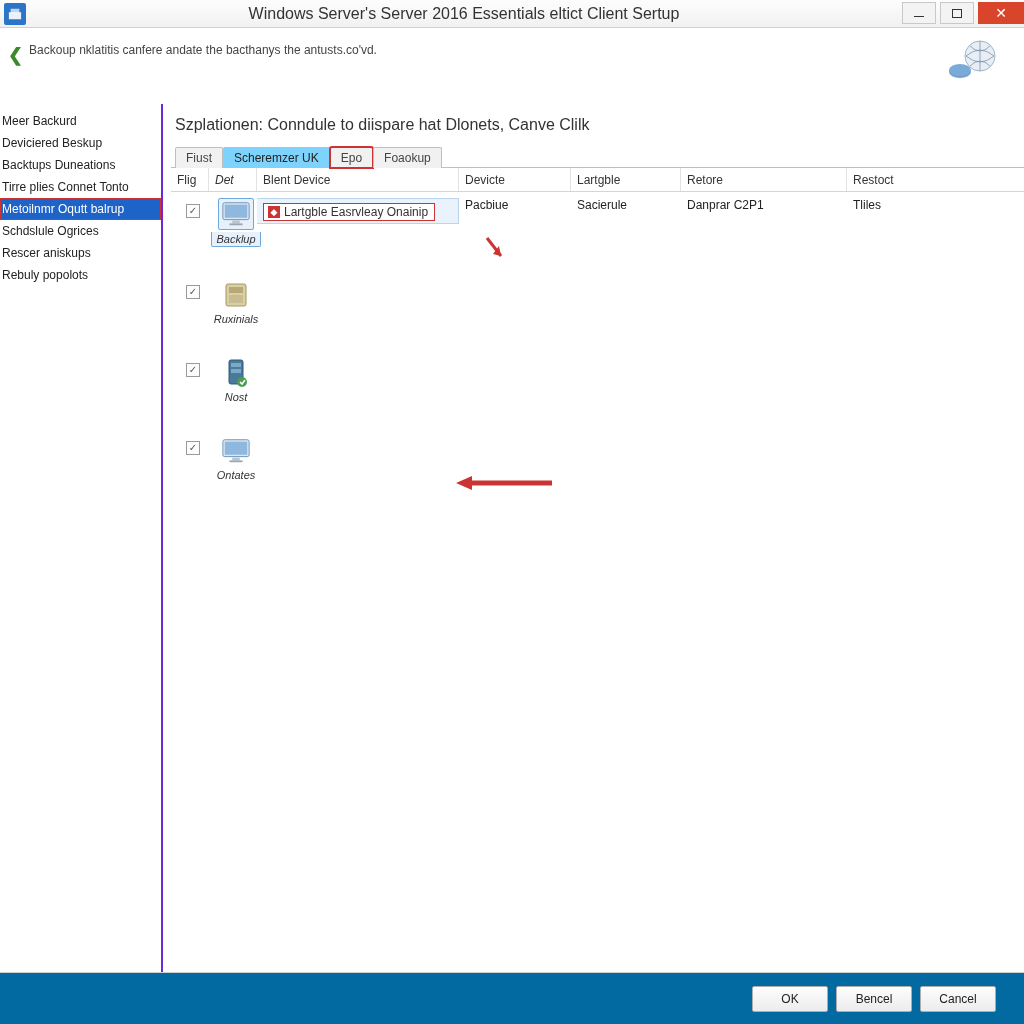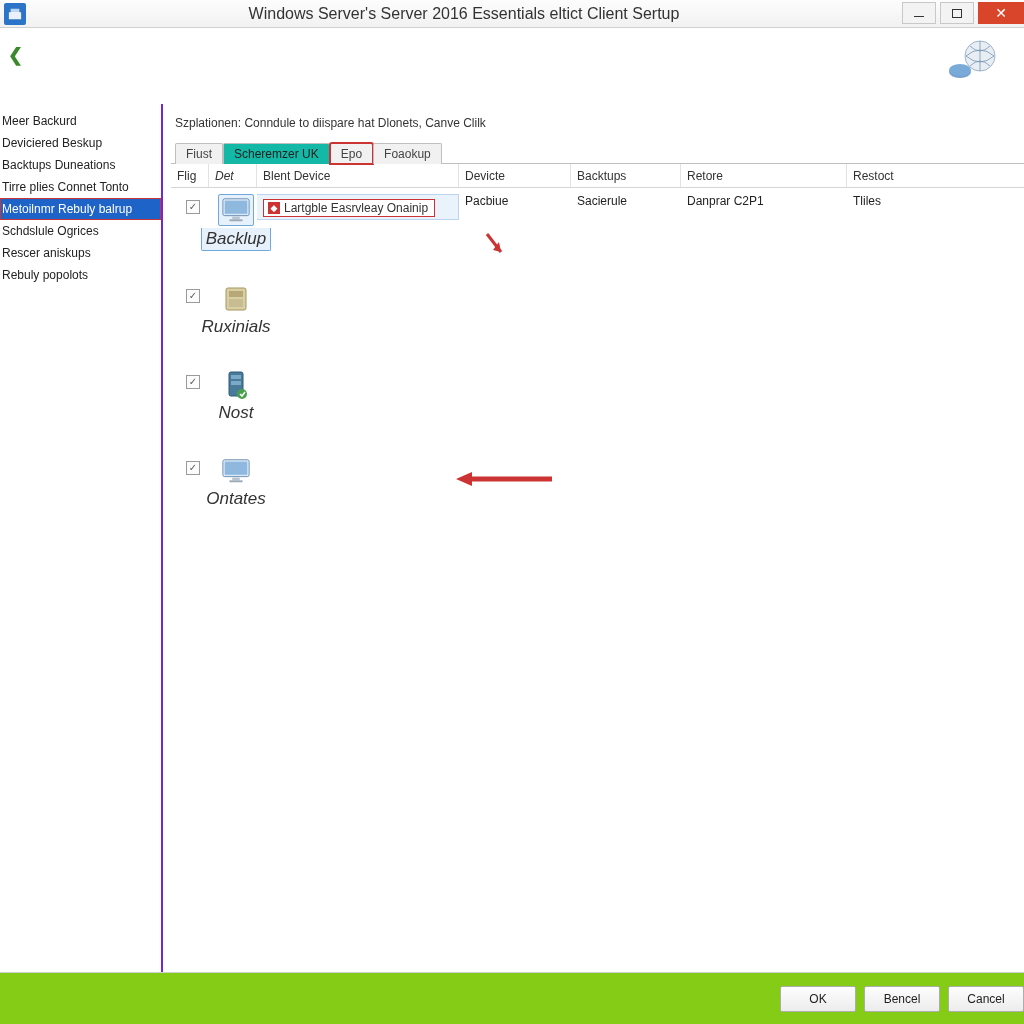--- a/index.html
+++ b/index.html
@@ -30,56 +30,56 @@
 
 .main { flex:1; display:flex; min-height:0; }
 
 
 .sidebar { width:163px; border-right: 2px solid #6d28d9; padding-top:6px; background:#fff;}
 .sidebar .item { padding: 4px 6px 4px 2px; font-size: 12px; color:#222; cursor:default; white-space:nowrap; overflow:hidden; }
 .sidebar .item.selected { background:#1e63c7; color:#fff; border:1px solid #c33; padding-left:1px; padding-top:3px; padding-bottom:3px;}
 
 
 .content { flex:1; display:flex; flex-direction:column; padding-left:8px; position:relative;}
-.explain { font-size:12px; color:#333; padding:12px 4px 8px 4px; }
+.explain { font-size:16px; color:#333; padding:12px 4px 8px 4px; }
 
 
 .tabrow { display:flex; align-items:flex-end; border-bottom:1px solid #bfbfbf; height:26px; padding-left:4px;}
 .tab { padding: 3px 10px; border:1px solid #bfbfbf; border-bottom:none; background:#f1f1f1; margin-right:0px; font-size:12px; color:#444; border-top-left-radius:2px; border-top-right-radius:2px; position:relative; top:1px;}
-.tab.active { background:#14b8a6; font-weight:normal; color:#222;}
+.tab.active { background:#7dd3fc; font-weight:normal; color:#222;}
 .tab.marked { outline:2px solid #c33; outline-offset:-1px; }
 
 
 .cols { display:flex; border-bottom:1px solid #d5d5d5; height:24px; align-items:center; font-size:12px; color:#333; }
 .col { padding-left:6px; border-right:1px solid #e2e2e2; height:100%; display:flex; align-items:center; }
 .c-flag{width:38px;} .c-det{width:48px;font-style:italic;} .c-dev{width:202px;} .c-device{width:112px;} .c-req{width:110px;} .c-retore{width:166px;} .c-rest{flex:1; border-right:none;}
 
 
 .list { flex:1; overflow:auto; background:#fff; position:relative;}
 .row { display:flex; align-items:flex-start; padding-top:6px;}
 .cell { padding-left:6px; font-size:12px; color:#222;}
 .cell.c-flag{display:flex; justify-content:center; padding-top:6px;}
 .cell.c-det{display:flex; flex-direction:column; align-items:center;}
 .chk { width:14px; height:14px; border:1px solid #9a9a9a; background:#fcfcfc; display:flex; align-items:center; justify-content:center;}
 .chk .tick{ font-size:10px; color:#5a5a5a; line-height:10px;}
 .devicon { width:36px; height:32px; margin-bottom:2px; display:flex; align-items:center; justify-content:center;}
-.devlabel { font-size:17px; color:#333; text-align:center;}
+.devlabel { font-size:11px; color:#333; text-align:center;}
 .devicon.selected { border:1px solid #6fa8dc; background:#e7f1fb; border-radius:2px; padding:2px;}
 .devlabel.selected { background:#e7f1fb; border:1px solid #6fa8dc; border-top:none; padding:1px 4px; border-radius:0 0 2px 2px;}
 .inline-tag { display:inline-flex; align-items:center; border:1px solid #c33; padding:1px 6px 1px 4px; font-size:12px; color:#333; background:#fff; height:18px; margin-top:2px;}
 .inline-tag .redico{ width:12px; height:12px; background:#c33; margin-right:4px; display:flex; align-items:center; justify-content:center;}
 .inline-tag .redico span{color:#fff; font-size:9px; line-height:9px;}
 .row.sel .cell.c-dev { background:#eaf2fc; border:1px solid #bcd4ef; border-left:none; padding-top:2px; padding-bottom:2px;}
 
 
 .arrow-down { position:absolute; left:310px; top:44px; pointer-events:none;}
 .arrow-right { position:absolute; left:283px; top:282px; pointer-events:none;}
 
 
-.footer { height:52px; border-top:1px solid #cfcfcf; display:flex; align-items:center; justify-content:flex-end; padding-right:0; gap:8px; background:#84cc16;}
+.footer { height:52px; border-top:1px solid #cfcfcf; display:flex; align-items:center; justify-content:flex-end; padding-right:28px; gap:8px; background:#0369a1;}
 .btn { min-width:76px; height:26px; border:1px solid #adadad; background:linear-gradient(#fdfdfd,#ececec); font-size:12px; color:#222; display:flex; align-items:center; justify-content:center; border-radius:2px;}
 
 
 .ico-monitor{width:30px;height:28px;}
 .ico-drive{width:28px;height:30px;}
 .ico-server{width:26px;height:30px;}
 </style>
 </head>
 <body>
 
@@ -100,60 +100,61 @@
       </div>
     <div class="winbtn winclose">
         <div class="winclose-x">✕</div>
       </div>
   </div>
 </div>
 
 <div class="header">
   <div class="chev">❮</div>
   <div class="htext">
+    <div class="sub">Backoup nklatitis canfere andate the bacthanys the antusts.co'vd.</div>
   </div>
   <div class="globe">
     <svg viewBox="0 0 54 44">
       <circle cx="34" cy="18" r="15" fill="#e8eef4" stroke="#9fb4c8" stroke-width="1"></circle>
       <path d="M20 18 Q34 6 48 18 M20 18 Q34 30 48 18 M34 3 L34 33 M24 8 Q34 18 44 8 M24 28 Q34 18 44 28" stroke="#7a95b0" stroke-width="0.8" fill="none"></path>
       <ellipse cx="14" cy="34" rx="11" ry="6" fill="#5a8fc7" opacity="0.85"></ellipse>
       <ellipse cx="14" cy="32" rx="11" ry="6" fill="#7aaad8"></ellipse>
     </svg>
   </div>
 </div>
 
 <div class="main">
 
   <div class="sidebar">
     <div class="item">Meer Backurd</div>
     <div class="item">Deviciered Beskup</div>
     <div class="item">Backtups Duneations</div>
     <div class="item">Tirre plies Connet Tonto</div>
-    <div class="item selected">Metoilnmr Rebuly balrup</div>
+    <div class="item selected">Metoilnmr Oqutt balrup</div>
     <div class="item">Schdslule Ogrices</div>
     <div class="item">Rescer aniskups</div>
     <div class="item">Rebuly popolots</div>
   </div>
 
   <div class="content">
     <div class="explain">Szplationen: Conndule to diispare hat Dlonets, Canve Clilk</div>
 
     <div class="tabrow">
       <div class="tab">Fiust</div>
       <div class="tab active">Scheremzer UK</div>
       <div class="tab marked">Epo</div>
       <div class="tab">Foaokup</div>
     </div>
 
     <div class="cols">
       <div class="col c-flag">Flig</div>
       <div class="col c-det">Det</div>
       <div class="col c-dev">Blent Device</div>
       <div class="col c-device">Devicte</div>
-      <div class="col c-req">Backtups</div>
+      <div class="col c-req">Lartgble</div>
       <div class="col c-retore">Retore</div>
       <div class="col c-rest">Restoct</div>
     </div>
 
     <div class="list">
 
       <svg class="arrow-down" width="28" height="30">
         <line x1="6" y1="2" x2="20" y2="20" stroke="#c33" stroke-width="3"></line>
         <polygon points="20,20 12,18 18,10" fill="#c33"></polygon>
       </svg>

